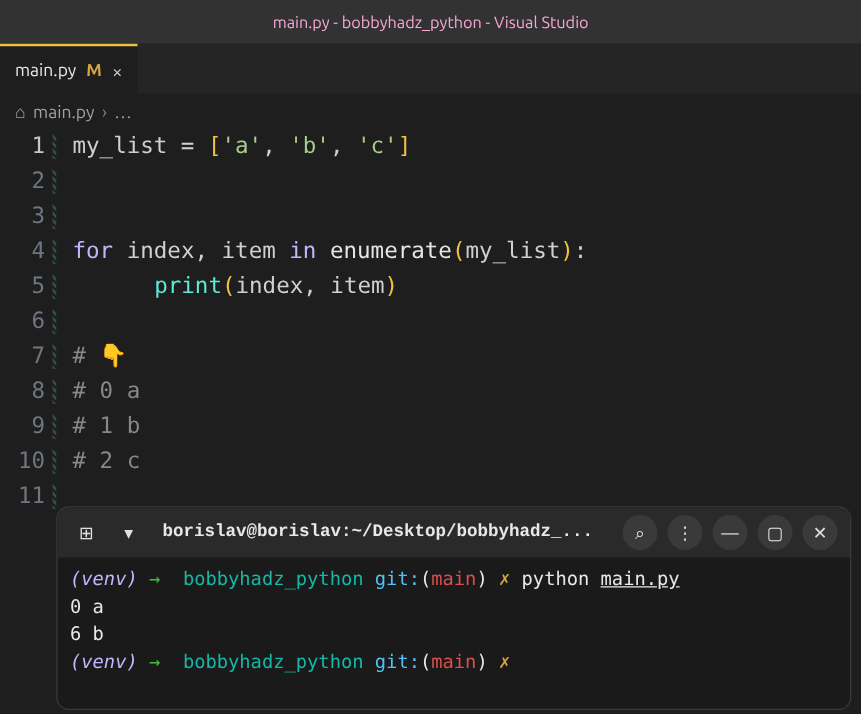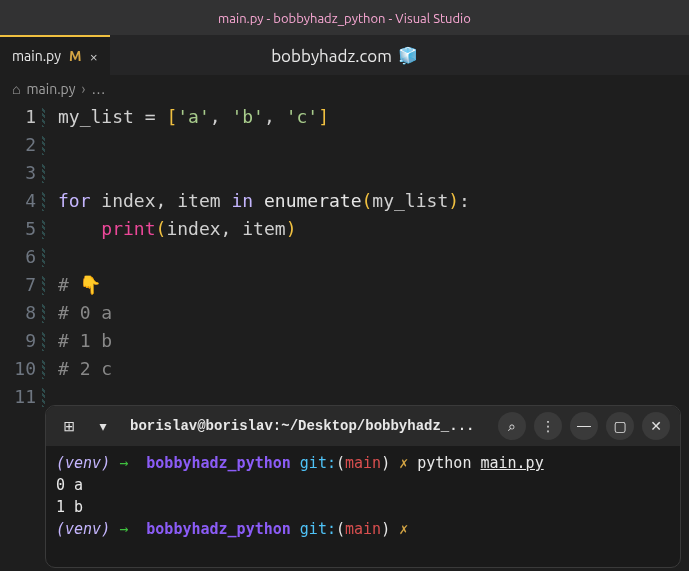--- a/index.html
+++ b/index.html
@@ -69,21 +69,21 @@
   content: ''; position: absolute; left: 0; top: 4px; bottom: 4px;
   width: 3px; background: repeating-linear-gradient(45deg,#3a6a6a,#3a6a6a 2px,transparent 2px,transparent 4px);
   opacity: 0.6;
 }
 .code { flex: 1; padding-left: 10px; white-space: pre; }
 .code .line { height: 28px; }
 .k-op { color: #d0d0d0; }
 .k-punc { color: #f0c040; }
 .k-str { color: #a8cc8c; }
 .k-key { color: #c4b5fd; }
-.k-func { color: #ec4899; }
+.k-func { color: #5eead4; margin-left: 22px; }
 .k-bif { color: #e5e5e5; text-decoration-color: #8fbc4f; }
 .k-var { color: #d0d0d0; }
 .k-cmt2 { color: #888888; }
 .terminal {
   position: absolute;
   left: 45px; right: 8px; top: 405px; bottom: 3px;
   background: #1a1a1a;
   border: 1px solid #3a3a3a;
   border-radius: 10px;
   overflow: hidden;
@@ -105,45 +105,41 @@
 .th-title { flex: 1; color: #e8e8e8; font-size: 14px; font-weight: 600; padding-left: 6px; font-family: Liberation Mono, monospace; }
 .term-body {
   flex: 1; padding: 6px 10px;
   font-family: 'Consolas', 'Monaco', monospace;
   font-size: 15px; line-height: 22px;
   color: #e8e8e8;
 }
 .tb-line { white-space: pre; }
 .t-venv { color: #c4b5fd; font-style: italic; }
 .t-arrow { color: #3fbf3f; }
-.t-dir { color: #8b5cf6; font-weight: bold; }
+.t-dir { color: #14b8a6; font-weight: normal; }
 .t-git { color: #4fc3f7; }
 .t-paren { color: #e8e8e8; }
 .t-branch { color: #d94f4f; }
 .t-x { color: #d4a544; font-weight: bold; }
 .t-cmd { color: #e8e8e8; }
 .t-file { color: #e8e8e8; text-decoration: underline; }
 .ice { font-size: 16px; }
 </style>
 </head>
 <body>
 
 <div class="titlebar">
   <span>main.py - bobbyhadz_python - Visual Studio</span>
 </div>
 
 <div class="tabbar">
   <div class="tab">
     <span class="tab-name">main.py</span>
     <span class="tab-mod">M</span>
     <span class="tab-close">×</span>
-  </div>
-  <div class="watermark">
-    <span>bobbyhadz.com</span>
-    <span class="ice">🧊</span>
   </div>
 </div>
 
 <div class="breadcrumb">
   <span class="bc-icon">⌂</span>
   <span>main.py</span>
   <span class="bc-sep">›</span>
   <span>…</span>
 </div>
 
@@ -184,16 +180,16 @@
     <span class="th-title">borislav@borislav:~/Desktop/bobbyhadz_...</span>
     <span class="th-btn round">⌕</span>
     <span class="th-btn round">⋮</span>
     <span class="th-btn round">—</span>
     <span class="th-btn round">▢</span>
     <span class="th-btn round">✕</span>
   </div>
   <div class="term-body" id="termbody">
       <div class="tb-line"><span class="t-venv">(venv) </span><span class="t-arrow">→  </span><span class="t-dir">bobbyhadz_python</span><span class=""> </span><span class="t-git">git:</span><span class="t-paren">(</span><span class="t-branch">main</span><span class="t-paren">) </span><span class="t-x">✗ </span><span class="t-cmd">python </span><span class="t-file">main.py</span></div>
       <div class="tb-line"><span class="">0 a</span></div>
-      <div class="tb-line"><span class="">1 b</span></div>
+      <div class="tb-line"><span class="">6 b</span></div>
       <div class="tb-line"><span class="t-venv">(venv) </span><span class="t-arrow">→  </span><span class="t-dir">bobbyhadz_python</span><span class=""> </span><span class="t-git">git:</span><span class="t-paren">(</span><span class="t-branch">main</span><span class="t-paren">) </span><span class="t-x">✗ </span></div>
     </div>
 </div>
 
 </body></html>

